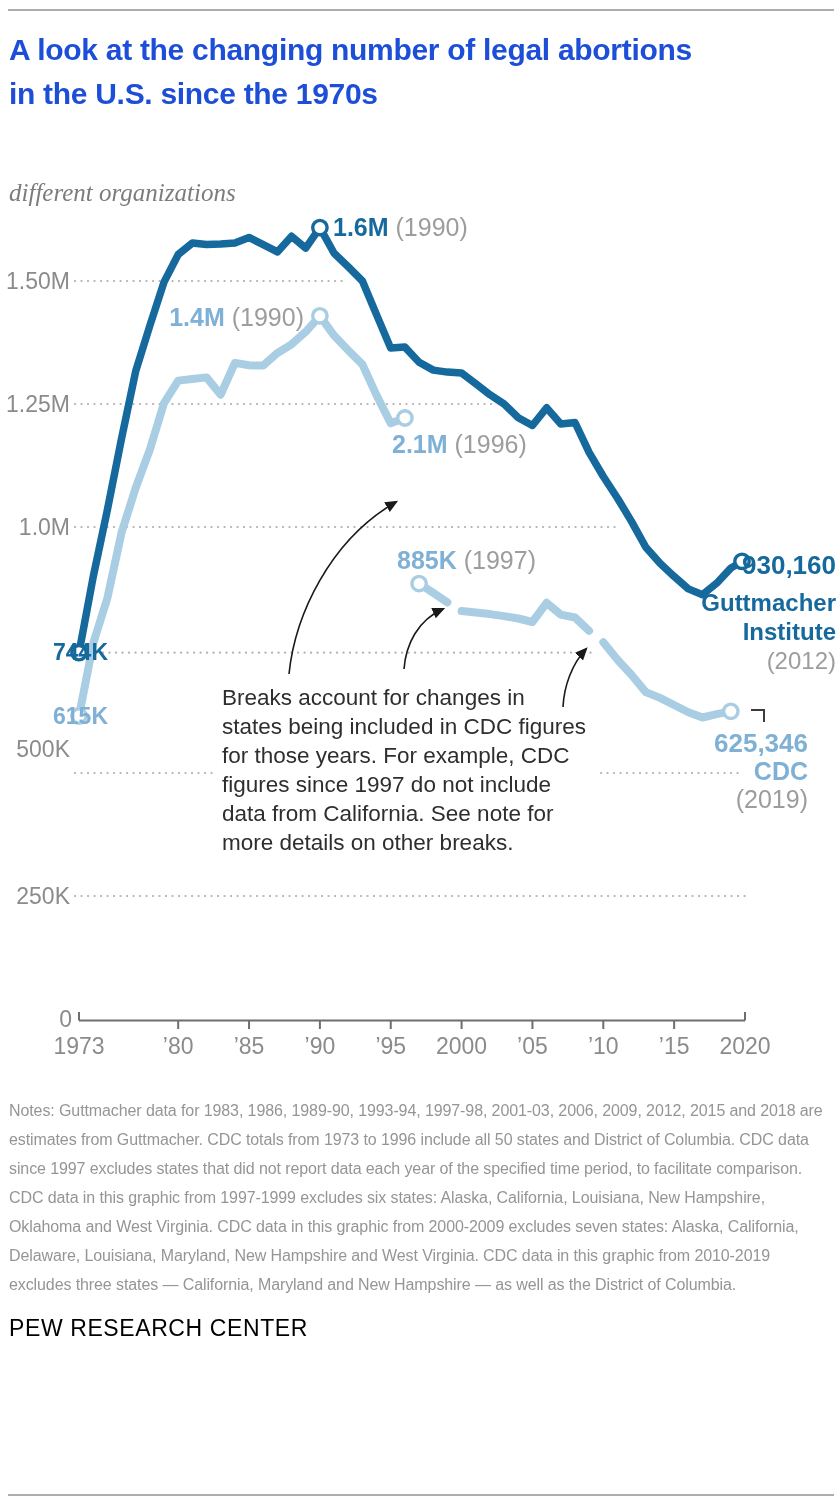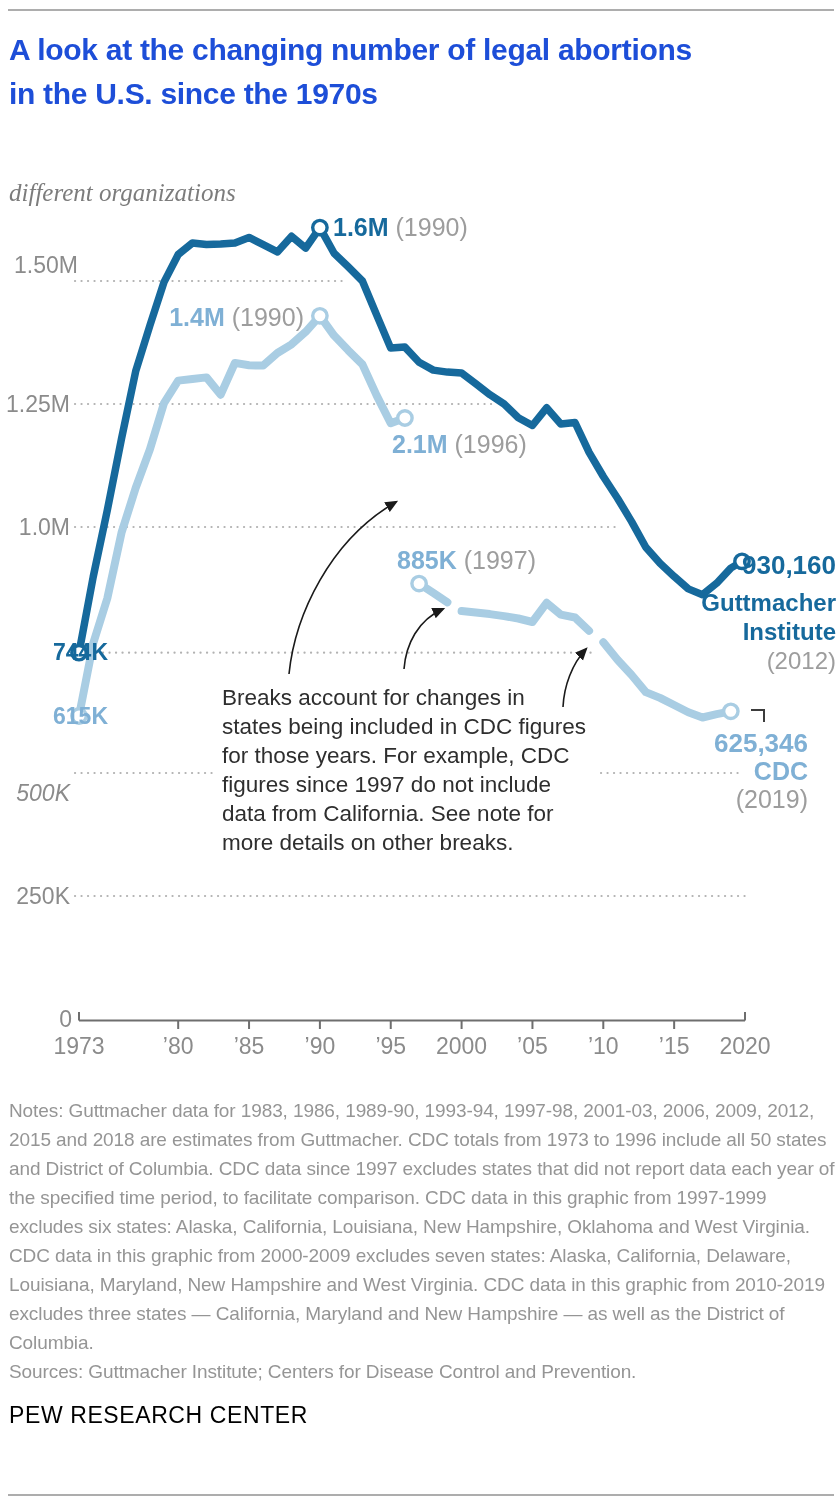--- a/index.html
+++ b/index.html
@@ -30,21 +30,21 @@
   .lbl-g-end-org{left:599px;width:237px;text-align:right;top:588px;font-size:24px;line-height:29px;}
   .lbl-c-end{left:599px;width:209px;text-align:right;top:729px;font-size:25px;line-height:28px;}
   .lbl-c-end .val{font-size:26px;}
   .annotation{position:absolute;left:222px;top:683px;width:400px;
               font-size:22.5px;line-height:29px;color:#2e2e2e;}
   .tick-x{position:absolute;width:90px;text-align:center;top:1033px;
           font-size:23px;color:#8b8b8b;}
   .tick-y{position:absolute;left:0;width:70px;text-align:right;
           font-size:23px;color:#8b8b8b;}
   .footer-block{position:absolute;left:9px;top:1096px;width:826px;}
-  .notes{font-size:19px;line-height:29px;color:#959595;letter-spacing:-.1px;}
+  .notes{font-size:16px;line-height:29px;color:#959595;letter-spacing:-.1px;}
   .brand{margin-top:16px;font-size:23px;color:#000;letter-spacing:.6px;}
 </style>
 </head>
 <body>
 
 <div class="canvas" style="--gutt: #16699c; --cdctxt: #7fb0d5;">
 
   <div class="rule top"></div>
 
   <h1 class="title"><span>A look at the changing number of legal abortions</span><br><span>in the U.S. since the 1970s</span></h1>
@@ -100,24 +100,24 @@
       <div class="tick-x" style="left: 204.043px;">’85</div>
       <div class="tick-x" style="left: 274.894px;">’90</div>
       <div class="tick-x" style="left: 345.745px;">’95</div>
       <div class="tick-x" style="left: 416.596px;">2000</div>
       <div class="tick-x" style="left: 487.447px;">’05</div>
       <div class="tick-x" style="left: 558.298px;">’10</div>
       <div class="tick-x" style="left: 629.149px;">’15</div>
       <div class="tick-x" style="left: 700px;">2020</div>
       <div class="tick-y" style="top: 1006px; width: 72px;">0</div>
       <div class="tick-y" style="top: 883px;">250K</div>
-      <div class="tick-y" style="top: 780px; font-style: italic;">500K</div>
+      <div class="tick-y" style="top: 736px;">500K</div>
       <div class="tick-y" style="top: 514px;">1.0M</div>
       <div class="tick-y" style="top: 391px;">1.25M</div>
-      <div class="tick-y" style="top: 252px; padding-left: 8px;">1.50M</div>
+      <div class="tick-y" style="top: 268px;">1.50M</div>
     </div>
 
   <div class="lbl lbl-start lbl-g-start b dk">744K</div>
   <div class="lbl lbl-start lbl-c-start b lt">615K</div>
 
   <div class="lbl lbl-g-peak"><span class="b dk">1.6M</span> <span class="gy">(1990)</span></div>
 
   <div class="lbl lbl-c-peak"><span class="b lt">1.4M</span> <span class="gy">(1990)</span></div>
 
   <div class="lbl lbl-c-1996"><span class="b lt">2.1M</span> <span class="gy">(1996)</span></div>
@@ -133,18 +133,17 @@
     <div>Breaks account for changes in</div>
     <div>states being included in CDC figures</div>
     <div>for those years. For example, CDC</div>
     <div>figures since 1997 do not include</div>
     <div>data from California. See note for</div>
     <div>more details on other breaks.</div>
   </div>
 
   <div class="footer-block">
     <div class="notes">Notes: Guttmacher data for 1983, 1986, 1989-90, 1993-94, 1997-98, 2001-03, 2006, 2009, 2012, 2015 and 2018 are estimates from Guttmacher. CDC totals from 1973 to 1996 include all 50 states and District of Columbia. CDC data since 1997 excludes states that did not report data each year of the specified time period, to facilitate comparison. CDC data in this graphic from 1997-1999 excludes six states: Alaska, California, Louisiana, New Hampshire, Oklahoma and West Virginia. CDC data in this graphic from 2000-2009 excludes seven states: Alaska, California, Delaware, Louisiana, Maryland, New Hampshire and West Virginia. CDC data in this graphic from 2010-2019 excludes three states — California, Maryland and New Hampshire — as well as the District of Columbia.</div>
-    <div class="notes">Sources: Guttmacher Institute; Centers for Disease Control and Prevention.</div>
     <div class="brand">PEW RESEARCH CENTER</div>
   </div>
 
   <div class="rule bottom"></div>
 </div>
 
 </body></html>

